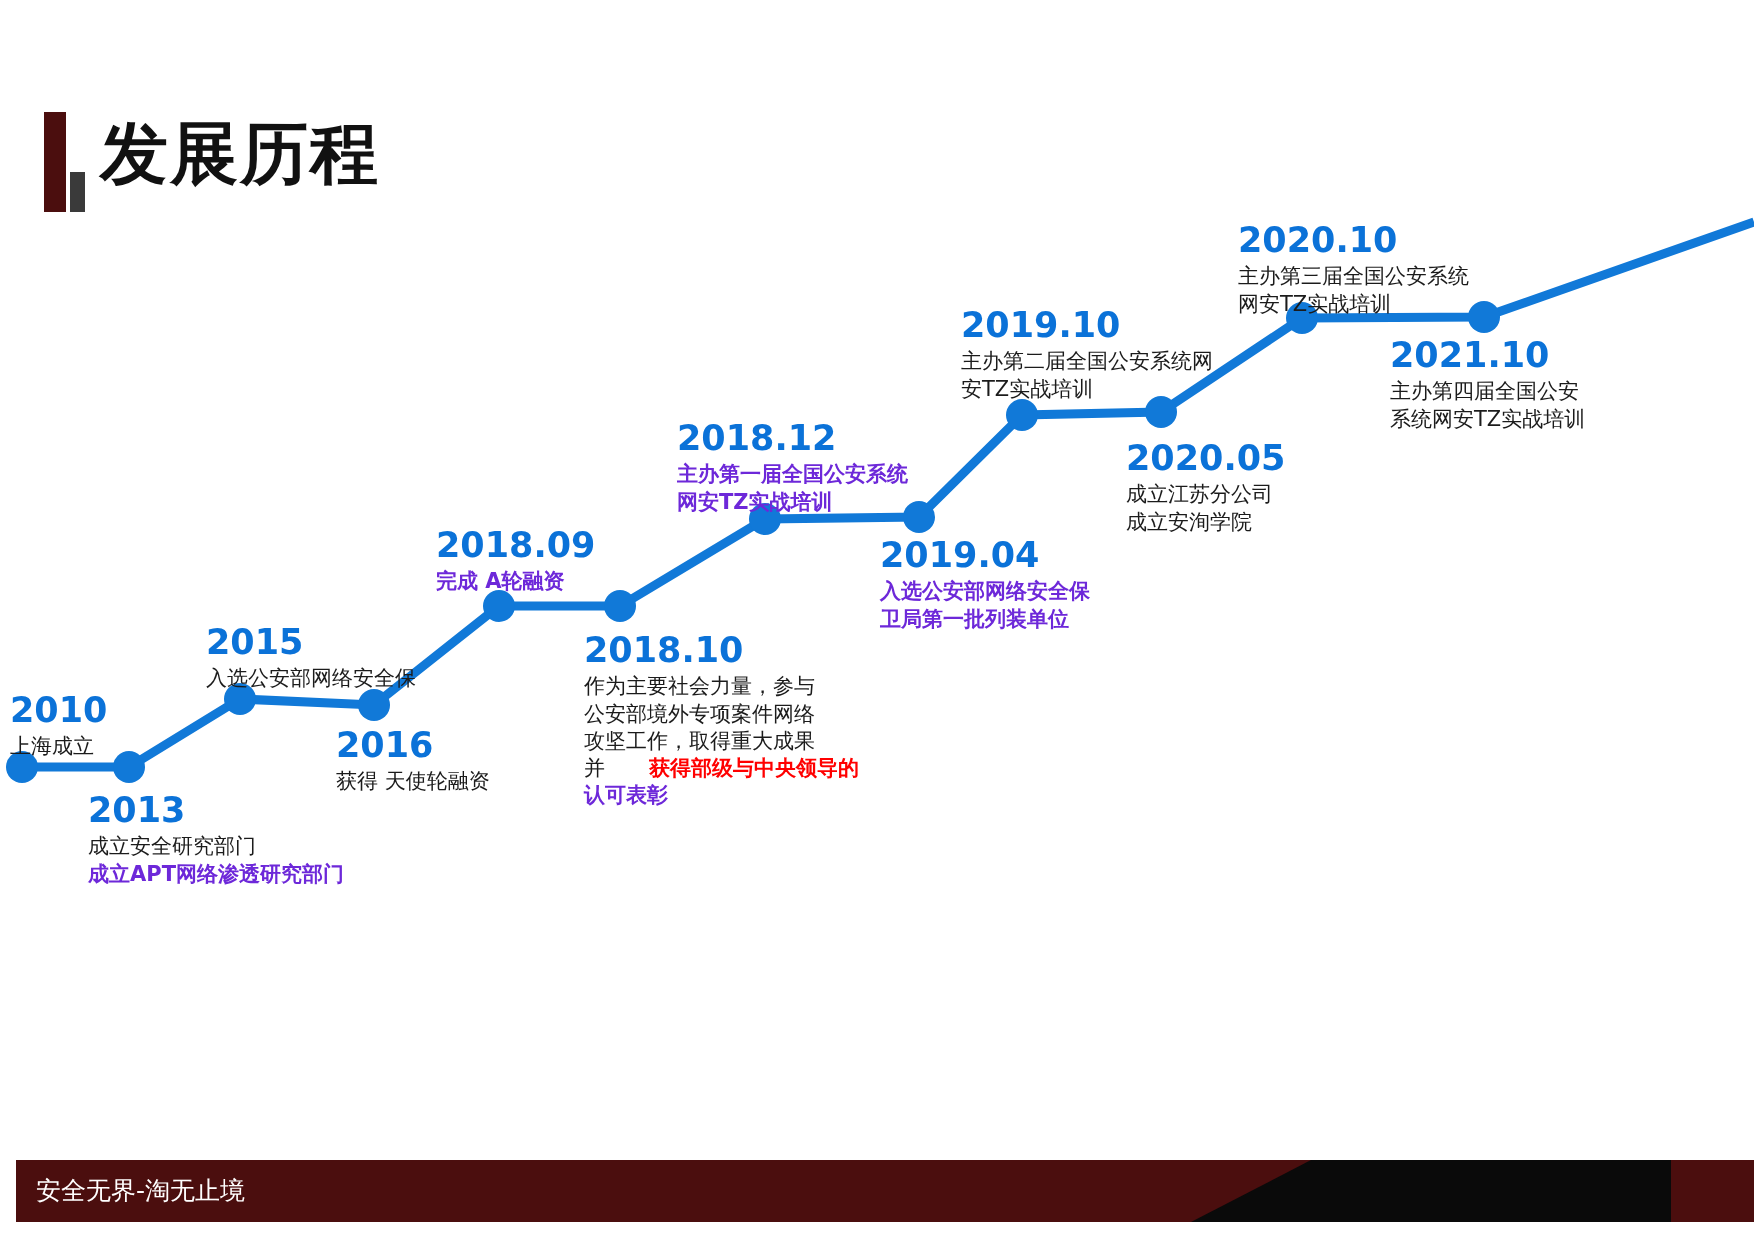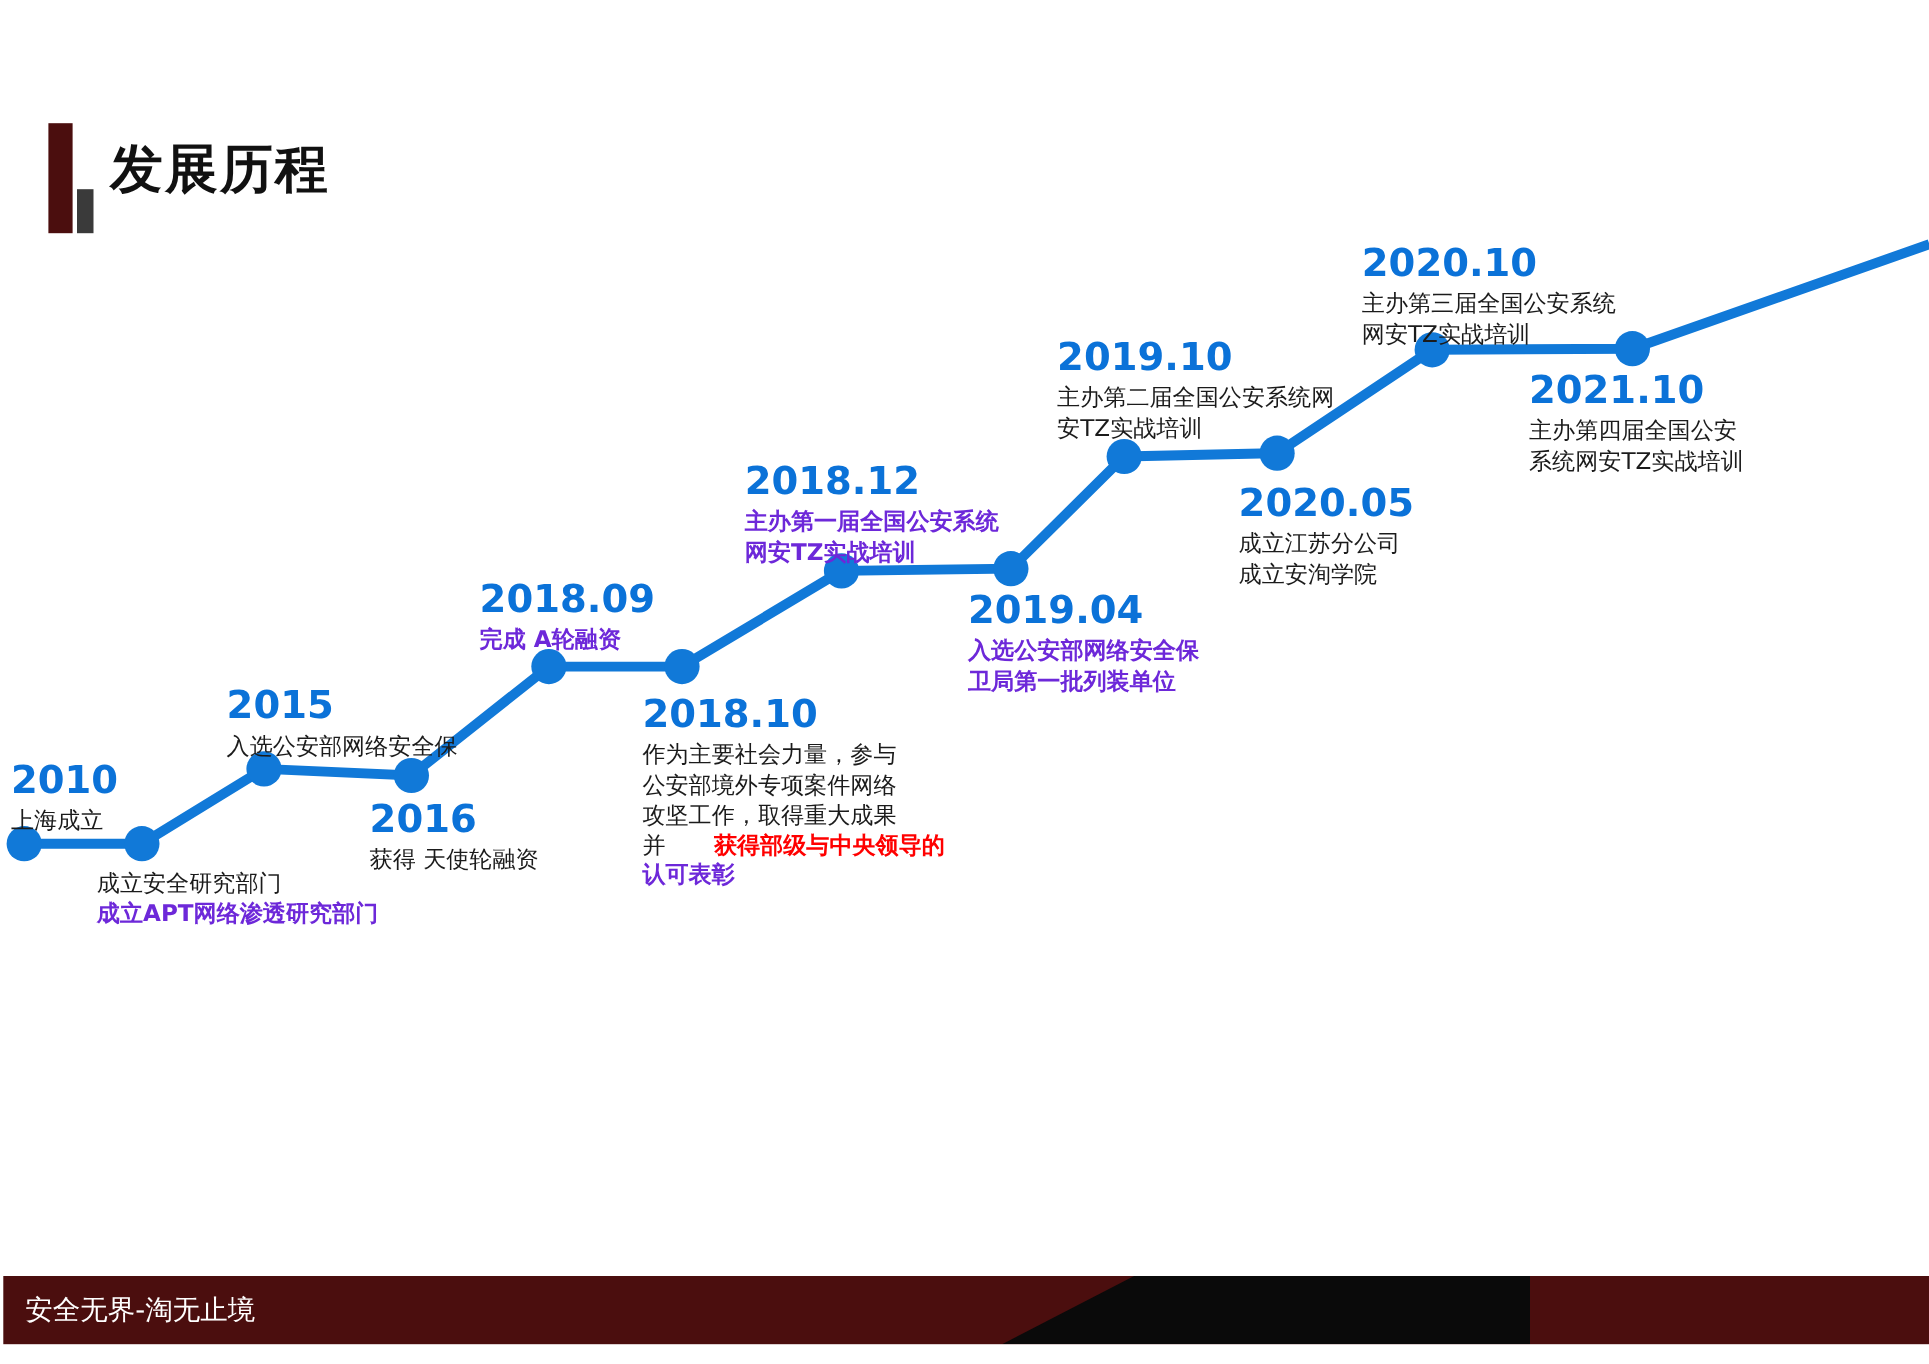--- a/index.html
+++ b/index.html
@@ -9,40 +9,40 @@
     font-family:"Liberation Sans","DejaVu Sans",sans-serif;
     overflow:hidden;
     position:relative;
   }
   
   #title-block{position:absolute;left:44px;top:112px;height:100px;}
   #title-bar-main{position:absolute;left:0;top:0;width:22px;height:100px;background:#4B0E0E;}
   #title-bar-accent{position:absolute;left:26px;top:60px;width:15px;height:40px;background:#3A3A3A;}
   #page-title{
     position:absolute;left:56px;top:-8px;
-    font-size:48px;font-weight:bold;color:#111111;
+    font-size:68px;font-weight:bold;color:#111111;
     letter-spacing:2px;line-height:100px;white-space:nowrap;
     font-family:"DejaVu Sans","Liberation Sans",sans-serif;
   }
   
   #timeline-svg{position:absolute;left:0;top:0;width:1754px;height:1040px;}
   .tl-label{position:absolute;white-space:nowrap;}
   .tl-date{
     font-size:35px;font-weight:bold;color:#0B72D8;
     line-height:1.18;margin:0 0 2px 0;
     font-family:"DejaVu Sans","Liberation Sans",sans-serif;
   }
   .tl-desc{
     font-size:21px;color:#1B1B1B;line-height:1.30;font-weight:normal;
     font-family:"DejaVu Sans","Liberation Sans",sans-serif;
   }
   .tl-desc.red{color:#6d28d9;font-weight:bold;}
   .tl-desc .red{color:#FF0000;font-weight:bold;margin-left:44px;}
   
-  #footer{position:absolute;left:3px;bottom:0;width:1388px;height:80px;}
+  #footer{position:absolute;left:16px;bottom:0;width:1655px;height:80px;}
   #footer-left{
     position:absolute;left:0;top:0;width:1754px;height:62px;background:#4B0E0E;
   }
   #footer-right{
     position:absolute;right:0;top:0;width:480px;height:62px;background:#0A0A0A;
     clip-path:polygon(120px 0, 480px 0, 480px 62px, 0 62px);
   }
   #footer-slogan{
     position:absolute;left:20px;top:0;height:62px;line-height:62px;
     color:#FFFFFF;font-size:25px;
@@ -81,20 +81,21 @@
       <circle cx="1484" cy="317" r="16" fill="#1179D8"></circle>
     </g>
 </svg>
 
 <div id="labels-layer">
     <div class="tl-label" style="left: 10px; top: 690px;">
       <div class="tl-date">2010</div>
       <div class="tl-desc">上海成立</div>
     </div>
     <div class="tl-label" style="left: 88px; top: 790px;">
+      <div class="tl-date">2013</div>
       <div class="tl-desc">成立安全研究部门</div>
       <div class="tl-desc red">成立APT网络渗透研究部门</div>
     </div>
     <div class="tl-label" style="left: 206px; top: 622px;">
       <div class="tl-date">2015</div>
       <div class="tl-desc">入选公安部网络安全保</div>
     </div>
     <div class="tl-label" style="left: 336px; top: 725px;">
       <div class="tl-date">2016</div>
       <div class="tl-desc">获得 天使轮融资</div>

